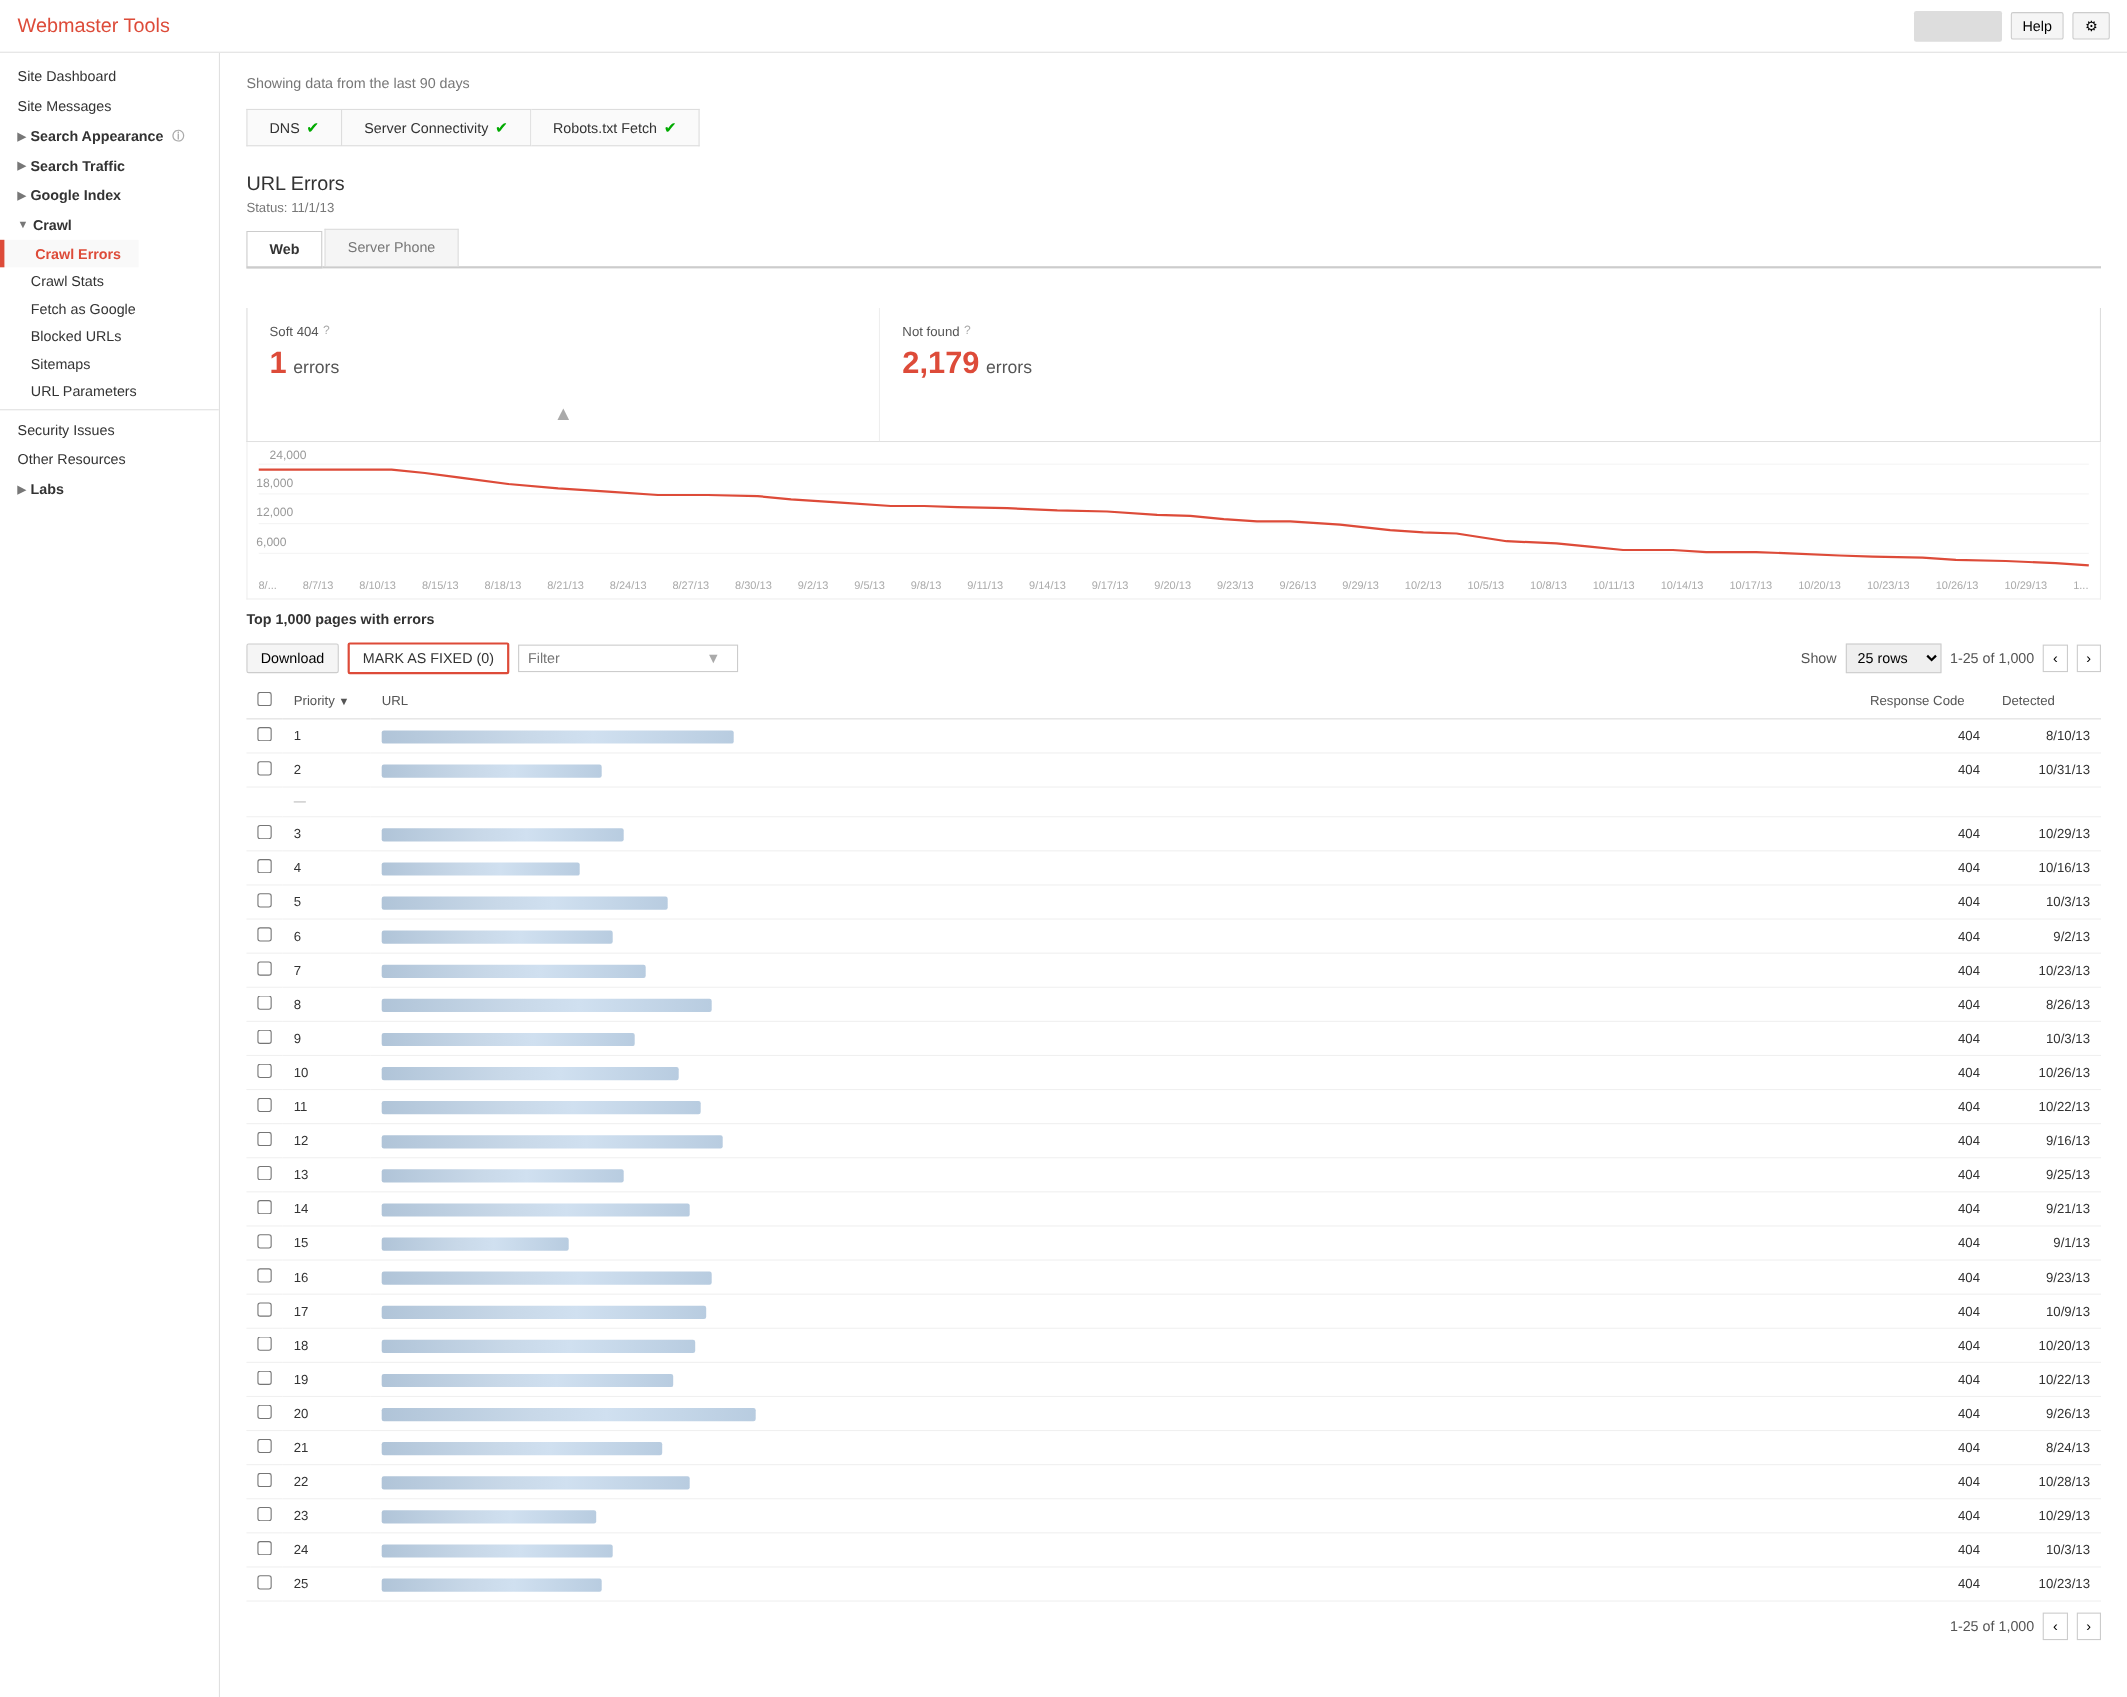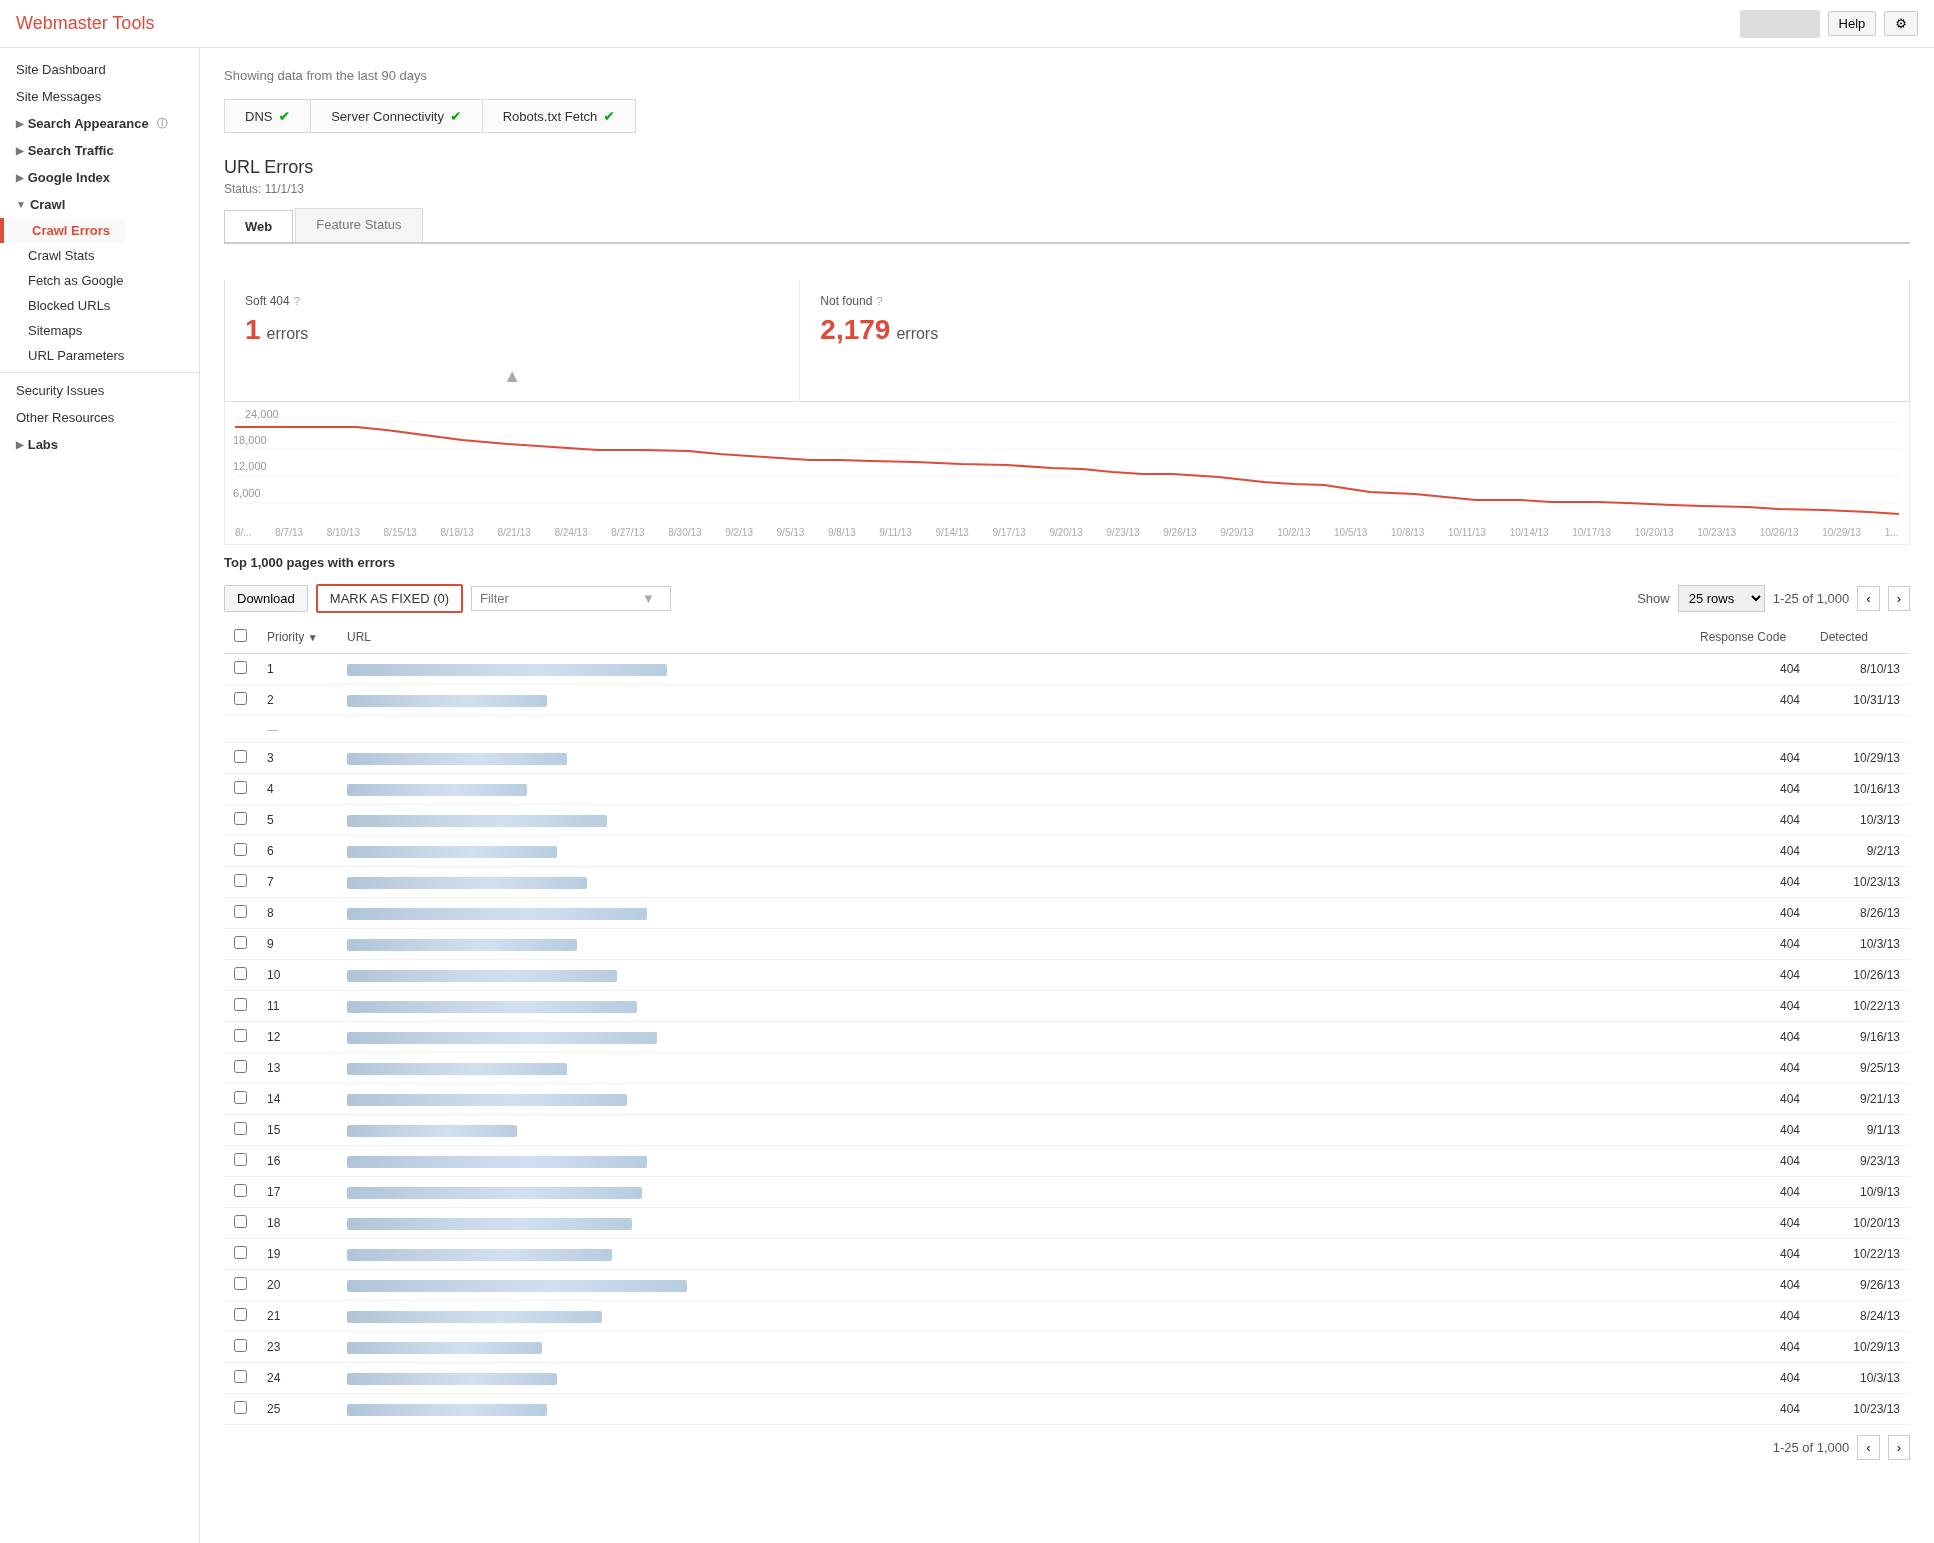--- a/index.html
+++ b/index.html
@@ -156,21 +156,21 @@
         <span>Robots.txt Fetch</span>
         <span class="status-check">✔</span>
       </div>
     </div>
 
     <h2 class="section-title">URL Errors</h2>
     <div class="section-status">Status: 11/1/13</div>
 
     <div class="error-tabs">
       <div class="error-tab active">Web</div>
-      <div class="error-tab">Feature Status</div>
+      <div class="error-tab">Server Phone</div>
     </div>
 
     <div class="error-boxes">
       <div class="error-box">
         <div class="error-box-title">
           <span>Soft 404</span>
           <span class="help-icon">?</span>
         </div>
         <div style="display:flex;align-items:baseline;gap:6px;">
           <span class="error-box-count">1</span>
@@ -508,20 +508,31 @@
       <td class="col-url">
         <span class="blurred-url" style="width:255px;"></span>
       </td>
       <td class="col-response">404</td>
       <td class="col-detected">8/24/13</td>
     </tr>
           <tr>
       <td class="col-check">
         <input type="checkbox" class="checkbox" style="">
       </td>
+      <td class="col-priority">22</td>
+      <td class="col-url">
+        <span class="blurred-url" style="width:280px;"></span>
+      </td>
+      <td class="col-response">404</td>
+      <td class="col-detected">10/28/13</td>
+    </tr>
+          <tr>
+      <td class="col-check">
+        <input type="checkbox" class="checkbox" style="">
+      </td>
       <td class="col-priority">23</td>
       <td class="col-url">
         <span class="blurred-url" style="width:195px;"></span>
       </td>
       <td class="col-response">404</td>
       <td class="col-detected">10/29/13</td>
     </tr>
           <tr>
       <td class="col-check">
         <input type="checkbox" class="checkbox" style="">

